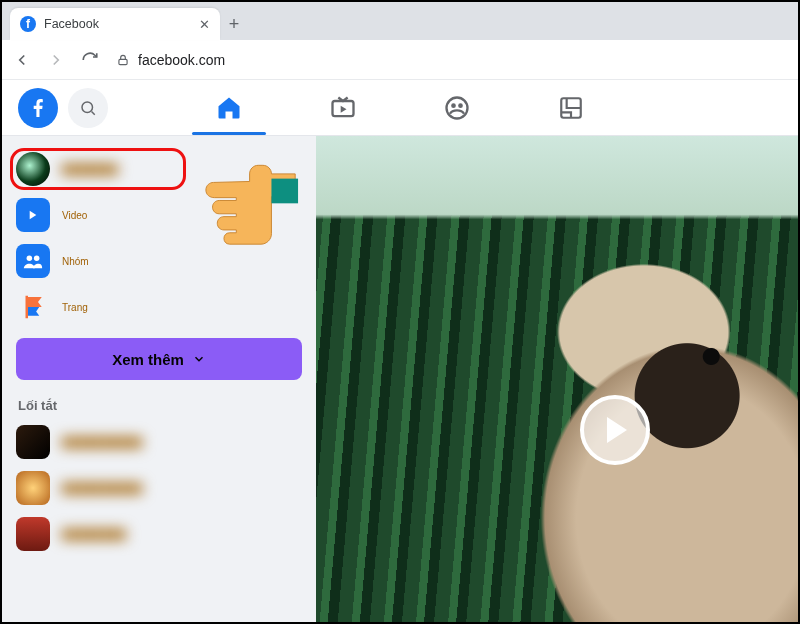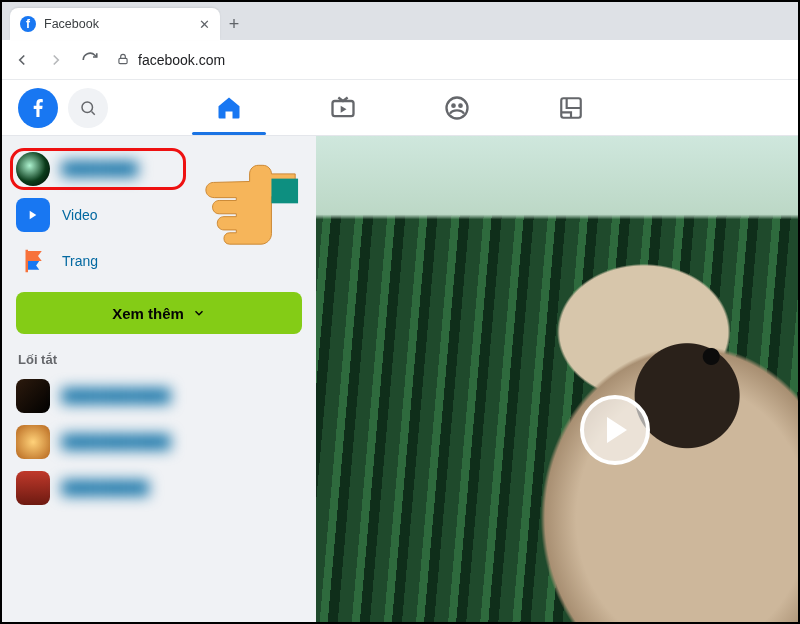--- a/index.html
+++ b/index.html
@@ -19,21 +19,21 @@
     font-size:12.5px; color:#3c4043;
     box-shadow:0 -1px 2px rgba(0,0,0,.08);
   }
   .tab .favicon { width:16px; height:16px; border-radius:50%; background:#1877f2; display:flex; align-items:center; justify-content:center; color:#fff; font-weight:800; font-size:12px; }
   .tab .close { margin-left:auto; color:#5f6368; font-size:13px; }
   .newtab { width:28px; text-align:center; color:#5f6368; font-size:18px; line-height:32px; }
   
   .urlbar { height:40px; background:#fff; display:flex; align-items:center; padding:0 8px; gap:10px; border-bottom:1px solid #e8eaed;}
   .nav-ico { width:24px; height:24px; display:flex; align-items:center; justify-content:center; color:#5f6368; border-radius:50%; }
   .nav-ico.dis { opacity:.45; }
-  .addr { margin-left:4px; display:flex; align-items:flex-start; gap:8px; font-size:14px; color:#5f6368; }
+  .addr { margin-left:4px; display:flex; align-items:center; gap:8px; font-size:14px; color:#5f6368; }
   .lock { width:14px; height:14px; }
   .addr .domain { color:#202124; }
   
   .fbhead {
     height:56px; background:#fff; border-bottom:1px solid #e4e6eb;
     display:flex; align-items:center; padding:0 16px; position:relative;
   }
   .fblogo { width:40px; height:40px; border-radius:50%; background:#1877f2; display:flex; align-items:center; justify-content:center; }
   .searchbtn { width:40px; height:40px; border-radius:50%; background:#f0f2f5; display:flex; align-items:center; justify-content:center; margin-left:10px; }
   .centernav { position:absolute; left:50%; top:0; bottom:0; transform:translateX(-50%); display:flex; gap:28px; align-items:stretch; }
@@ -48,31 +48,31 @@
   .playbtn {
     position:absolute; left:62%; top:60%; transform:translate(-50%,-50%);
     width:70px; height:70px; border-radius:50%;
     background:rgba(255,255,255,.6); border:4px solid #fff;
     display:flex; align-items:center; justify-content:center;
   }
   .playbtn .tri { width:0; height:0; border-left:20px solid #fff; border-top:13px solid transparent; border-bottom:13px solid transparent; margin-left:5px;}
   
   .srow { height:46px; display:flex; align-items:center; gap:12px; padding:0 8px; border-radius:8px; cursor:pointer; }
   .srow .ico { width:34px; height:34px; border-radius:8px; display:flex; align-items:center; justify-content:center; flex-shrink:0; }
-  .srow .label { font-size:14px; color:#0369a1; font-weight:500; }
+  .srow .label { font-size:10px; color:#a16207; font-weight:500; }
   .profile-row { position:relative; }
   .profile-ico { border-radius:50%!important; background:radial-gradient(circle at 40% 40%, #aef3d0 0%, #0b3d1c 55%, #000 100%); }
   .redbox { position:absolute; left:2px; top:2px; width:176px; height:42px; border:3px solid #e11; border-radius:14px; pointer-events:none; }
   .blur { filter:blur(7px); color:#888; letter-spacing:1px; white-space:nowrap; overflow:hidden; }
 
   .video-ico { background:#1877f2; border-radius:8px; }
   .group-ico { background:#1877f2; border-radius:50%; }
   .page-ico svg, .event-ico svg { display:block; }
 
-  .seemore { margin:8px 8px 0 8px; height:42px; background:#84cc16; border-radius:8px; display:flex; align-items:center; justify-content:center; gap:8px; font-size:15px; font-weight:600; color:#050505; cursor:pointer; }
+  .seemore { margin:8px 8px 0 8px; height:42px; background:#8b5cf6; border-radius:8px; display:flex; align-items:center; justify-content:center; gap:8px; font-size:15px; font-weight:600; color:#050505; cursor:pointer; }
   .sec-title { margin:18px 10px 6px 10px; font-size:13px; font-weight:600; color:#65676b; }
   .shortcut .ico { border-radius:8px; }
   .sc1 { background:linear-gradient(135deg,#2c1a0d,#000); }
   .sc2 { background:radial-gradient(circle,#ffd27a,#b5651d); }
   .sc3 { background:linear-gradient(#c0392b,#6d1a11); }
 
   
   .pointer {
     position:absolute; left:204px; top:150px; z-index:50; pointer-events:none;
   }
@@ -186,20 +186,31 @@
 
     <div class="srow">
       <div class="ico video-ico">
         <svg width="20" height="20" viewBox="0 0 24 24">
             <path fill="#fff" d="M8 7l8 5-8 5z"></path>
           </svg>
       </div>
       <span class="label">Video</span>
     </div>
 
+    <div class="srow">
+      <div class="ico group-ico">
+        <svg width="22" height="22" viewBox="0 0 24 24" fill="#fff">
+            <circle cx="8" cy="9" r="3"></circle>
+            <circle cx="16" cy="9" r="3"></circle>
+            <path d="M2 20c0-3 3-5 6-5s6 2 6 5"></path>
+            <path d="M12 20c0-3 3-5 6-5s4 2 4 5"></path>
+          </svg>
+      </div>
+      <span class="label">Nhóm</span>
+    </div>
 
     <div class="srow">
       <div class="ico page-ico">
         <svg width="30" height="30" viewBox="0 0 24 24">
             <path fill="#f7723b" d="M6 3h2v18H6z"></path>
             <path fill="#f7723b" d="M8 4h11l-3 4 3 4H8z"></path>
             <path fill="#1877f2" d="M8 12h9l-2.5 3.5L17 19H8z"></path>
           </svg>
       </div>
       <span class="label">Trang</span>

